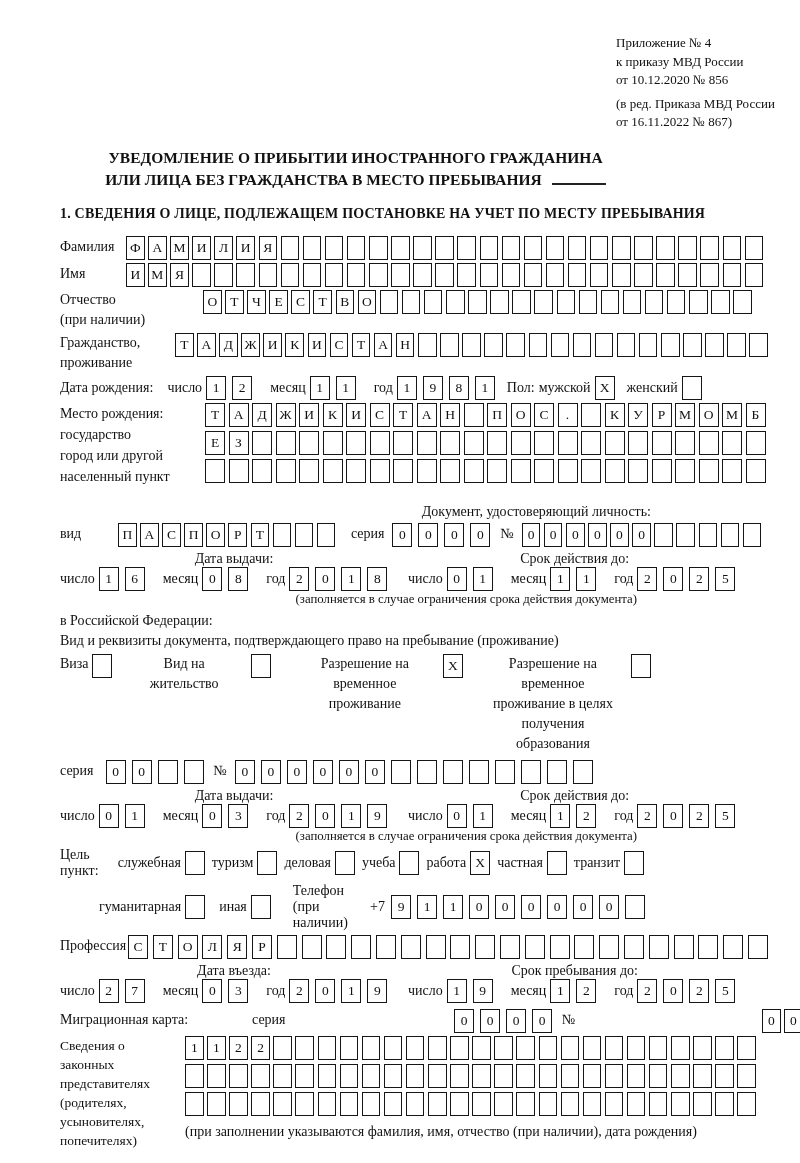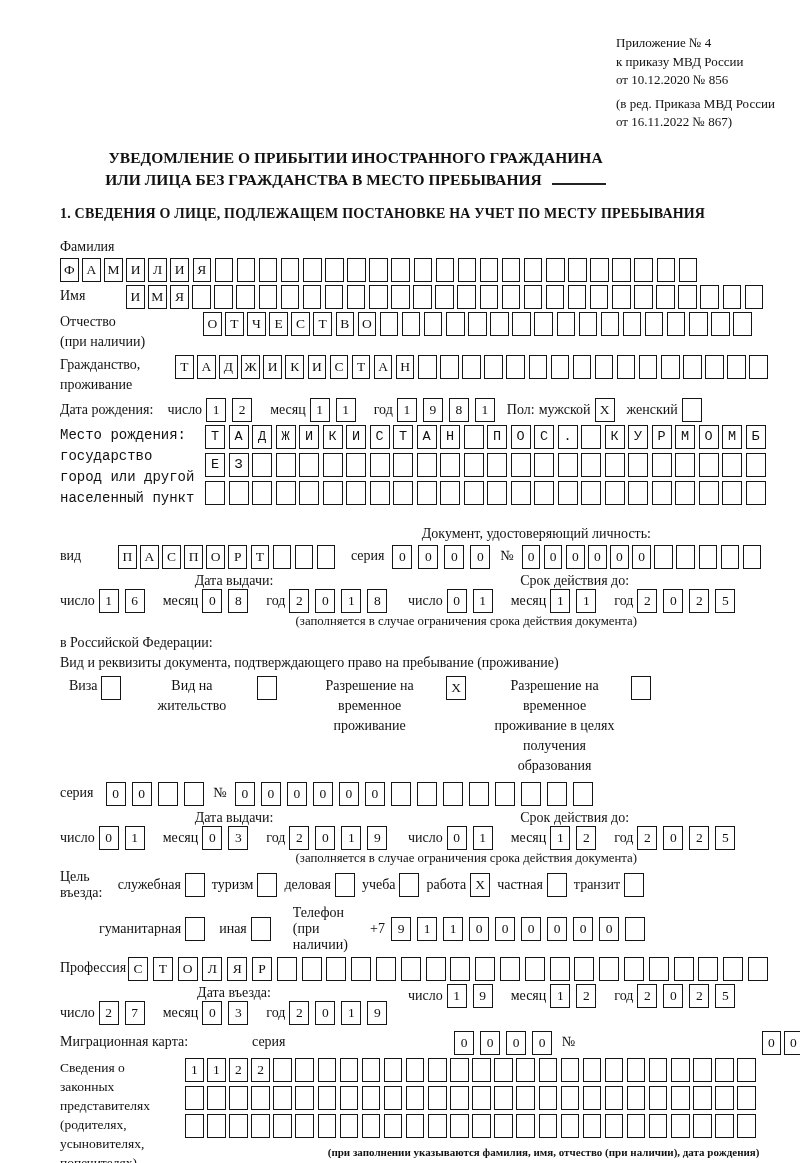--- a/index.html
+++ b/index.html
@@ -27,21 +27,21 @@
   .cell{flex:none;display:flex;align-items:center;justify-content:center;box-sizing:border-box;
         width:18.5px;height:24px;border:1.7px solid #161616;margin-right:3.6px;
         font-size:13.5px;line-height:20px;background:#fff;}
   .p24 .cell{width:20px;margin-right:3.5px;}
   .p25 .cell{width:20px;margin-right:4.8px;}
   .p26 .cell{width:20px;margin-right:6px;}
   .cbx{display:flex;flex:none;}
   .cbx .cell{width:20px;height:24px;margin-right:0;}
 
   .w66{width:66px;} .w143{width:143px;} .w115{width:115px;} .w58{width:58px;}
-  .mt14{margin-top:14px;flex-direction:column;}
+  .mt14{margin-top:14px;}
 
   
   .labcol{flex:none;display:flex;flex-direction:column;}
   .rowscol{display:flex;flex-direction:column;}
   .rowscol .boxes{margin-bottom:4px;}
 
   
   .subhead{text-align:right;font-weight:normal;font-size:14px;margin:17px 0 3px 0;}
 
   
@@ -50,33 +50,33 @@
   .dcol-r{flex:1;}
   .dhead{text-align:center;font-size:14px;line-height:17px;}
   .dg{display:flex;align-items:center;}
   .dg .dlab{margin-right:4px;}
   .dg .sp{width:12px;flex:none;}
   .note{font-size:12.8px;line-height:16px;margin-bottom:3px;}
   .note.right{text-align:right;margin-right:14px;}
 
   
   .permits{margin:3px 0 6px 0;}
-  .permits .grp{display:flex;align-items:flex-start;margin-left:9px;}
+  .permits .grp{display:flex;align-items:flex-start;}
   .permits .txt{text-align:center;line-height:20px;font-size:14px;}
   .permits .cbx{margin-left:8px;}
 
   
   .purpose{display:flex;align-items:center;margin-bottom:4px;}
   .purpose .plab{margin-right:4px;}
   .purpose .cbx{margin-right:7px;}
 
   .indent55{margin-left:39px;}
   .phone-prefix{margin:0 6px 0 14px;line-height:24px;}
 
-  .rep-note{font-size:11px;margin-left:130px;text-align:right;margin-top:4px;font-weight:bold;}
+  .rep-note{font-size:14px;margin-left:130px;text-align:left;margin-top:4px;}
   .mig .lab{width:192px;}
 </style>
 </head>
 <body>
 
 <div class="page">
 
   <div class="ref">
     <div>Приложение № 4</div>
     <div>к приказу МВД России</div>
@@ -262,21 +262,21 @@
       <div class="cbx">
           <span class="cell">X</span>
         </div>
       <span class="dlab" style="margin-left:12px;">женский</span>
       <div class="cbx">
           <span class="cell"></span>
         </div>
     </div>
   </div>
 
-  <div class="frow" style="margin-bottom:1px;font-family:Liberation Mono, monospace;">
+  <div class="frow" style="margin-bottom:1px;">
     <div class="labcol" style="width:145px;line-height:21px;">
       <span>Место рождения:</span>
       <span>государство</span>
       <span>город или другой</span>
       <span>населенный пункт</span>
     </div>
     <div class="rowscol">
       <div class="boxes p24">
           <span class="cell">Т</span>
           <span class="cell">А</span>
@@ -559,21 +559,21 @@
             <span class="cell">0</span>
             <span class="cell">2</span>
             <span class="cell">5</span>
           </div>
       </div>
     </div>
   </div>
   <div class="note right">(заполняется в случае ограничения срока действия документа)</div>
 
   <div class="purpose">
-    <span class="plab">Цель въезда:</span>
+    <span class="plab">Цель пункт:</span>
     <span class="plab">служебная</span>
     <div class="cbx">
         <span class="cell"></span>
       </div>
     <span class="plab">туризм</span>
     <div class="cbx">
         <span class="cell"></span>
       </div>
     <span class="plab">деловая</span>
     <div class="cbx">
@@ -673,20 +673,21 @@
         <span class="dlab">год</span>
         <div class="boxes p26">
             <span class="cell">2</span>
             <span class="cell">0</span>
             <span class="cell">1</span>
             <span class="cell">9</span>
           </div>
       </div>
     </div>
     <div class="dcol-r">
+      <div class="dhead">Срок пребывания до:</div>
       <div class="dg">
         <span class="dlab">число</span>
         <div class="boxes p26">
             <span class="cell">1</span>
             <span class="cell">9</span>
           </div>
         <span class="sp"></span>
         <span class="dlab">месяц</span>
         <div class="boxes p26">
             <span class="cell">1</span>

